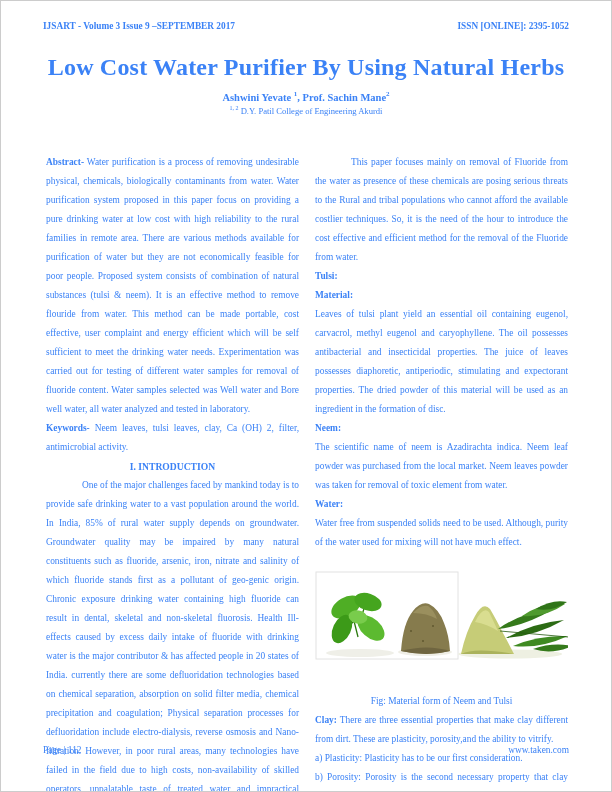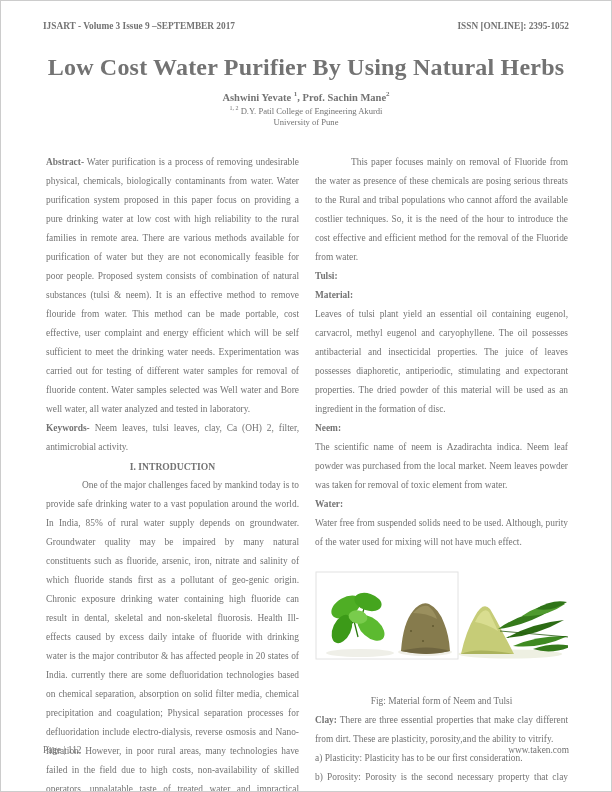--- a/index.html
+++ b/index.html
@@ -1,19 +1,19 @@
 <!DOCTYPE html>
 <html><head>
 <meta charset="utf-8">
 <style>
   html,body{margin:0;padding:0;background:#ffffff;}
   .page{
     position:relative;width:612px;height:792px;box-sizing:border-box;
     background:#ffffff;border:1px solid #cccccc;overflow:hidden;
-    font-family:"Liberation Serif","DejaVu Serif",serif;color:#737373;
+    font-family:"Liberation Serif","DejaVu Serif",serif;color:#3b82f6;
   }
   .running-head{
     position:absolute;top:20px;left:42px;right:42px;
     display:flex;justify-content:space-between;
     font-size:9.3px;font-weight:bold;
   }
   .paper-title{
     position:absolute;top:48px;left:30px;right:30px;margin:5px;
     text-align:center;font-size:24px;font-weight:bold;letter-spacing:0.2px;
   }
@@ -54,21 +54,20 @@
   <div class="running-head">
     <span>IJSART - Volume 3 Issue 9 –SEPTEMBER 2017</span>
     <span>ISSN [ONLINE]: 2395-1052</span>
   </div>
 
   <h1 class="paper-title">Low Cost Water Purifier By Using Natural Herbs</h1>
 
   <div class="author-block">
     <div class="author-line"><span>Ashwini Yevate </span><sup>1</sup><span>, Prof. Sachin Mane</span><sup>2</sup></div>
     <div class="affil"><sup>1, 2</sup> <span>D.Y. Patil College of Engineering Akurdi</span></div>
-    <div class="affil">University of Pune</div>
   </div>
 
   <div class="col col-left">
     <p><span class="bold">Abstract-</span><span> Water purification is a process of removing undesirable physical, chemicals, biologically contaminants from water. Water purification system proposed in this paper focus on providing a pure drinking water at low cost with high reliability to the rural families in remote area. There are various methods available for purification of water but they are not economically feasible for poor people. Proposed system consists of combination of natural substances (tulsi &amp; neem). It is an effective method to remove flouride from water. This method can be made portable, cost effective, user complaint and energy efficient which will be self sufficient to meet the drinking water needs. Experimentation was carried out for testing of different water samples for removal of fluoride content. Water samples selected was Well water and Bore well water, all water analyzed and tested in laboratory.</span></p>
     <p class="mt-kw"><span class="bold">Keywords-</span><span> Neem leaves, tulsi leaves, clay, Ca (OH) 2, filter, antimicrobial activity.</span></p>
     <p class="sec-heading">I. INTRODUCTION</p>
     <p class="indent mt-intro">One of the major challenges faced by mankind today is to provide safe drinking water to a vast population around the world. In India, 85% of rural water supply depends on groundwater. Groundwater quality may be impaired by many natural constituents such as fluoride, arsenic, iron, nitrate and salinity of which fluoride stands first as a pollutant of geo-genic origin. Chronic exposure drinking water containing high fluoride can result in dental, skeletal and non-skeletal fluorosis. Health Ill-effects caused by excess daily intake of fluoride with drinking water is the major contributor &amp; has affected people in 20 states of India. currently there are some defluoridation technologies based on chemical separation, absorption on solid filter media, chemical precipitation and coagulation; Physical separation processes for defluoridation include electro-dialysis, reverse osmosis and Nano-filtration. However, in poor rural areas, many technologies have failed in the field due to high costs, non-availability of skilled operators, unpalatable taste of treated water and impractical operational requirements. A simple and affordable technology that is acceptable to users is a need of the hour. Also, these techniques are costlier and required large amount of electricity for their working.</p>
   </div>
 
   <div class="col col-right">

